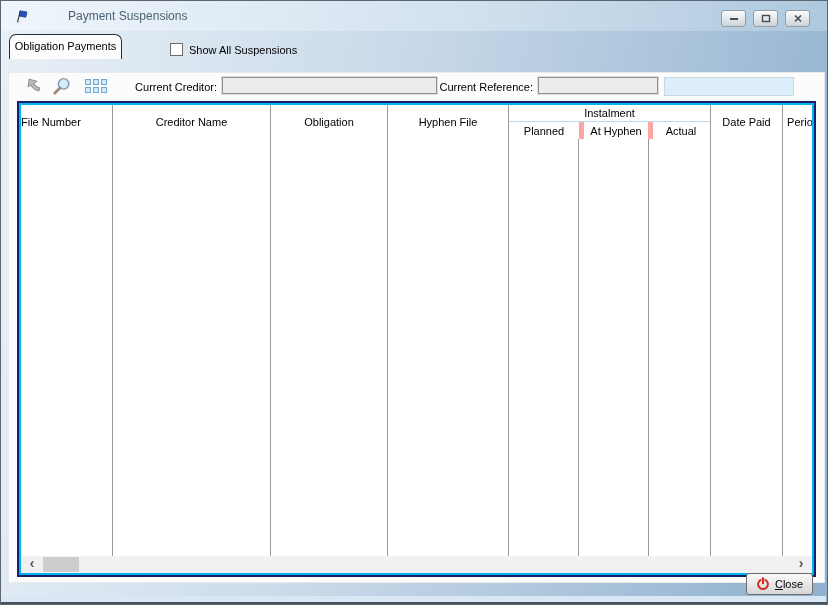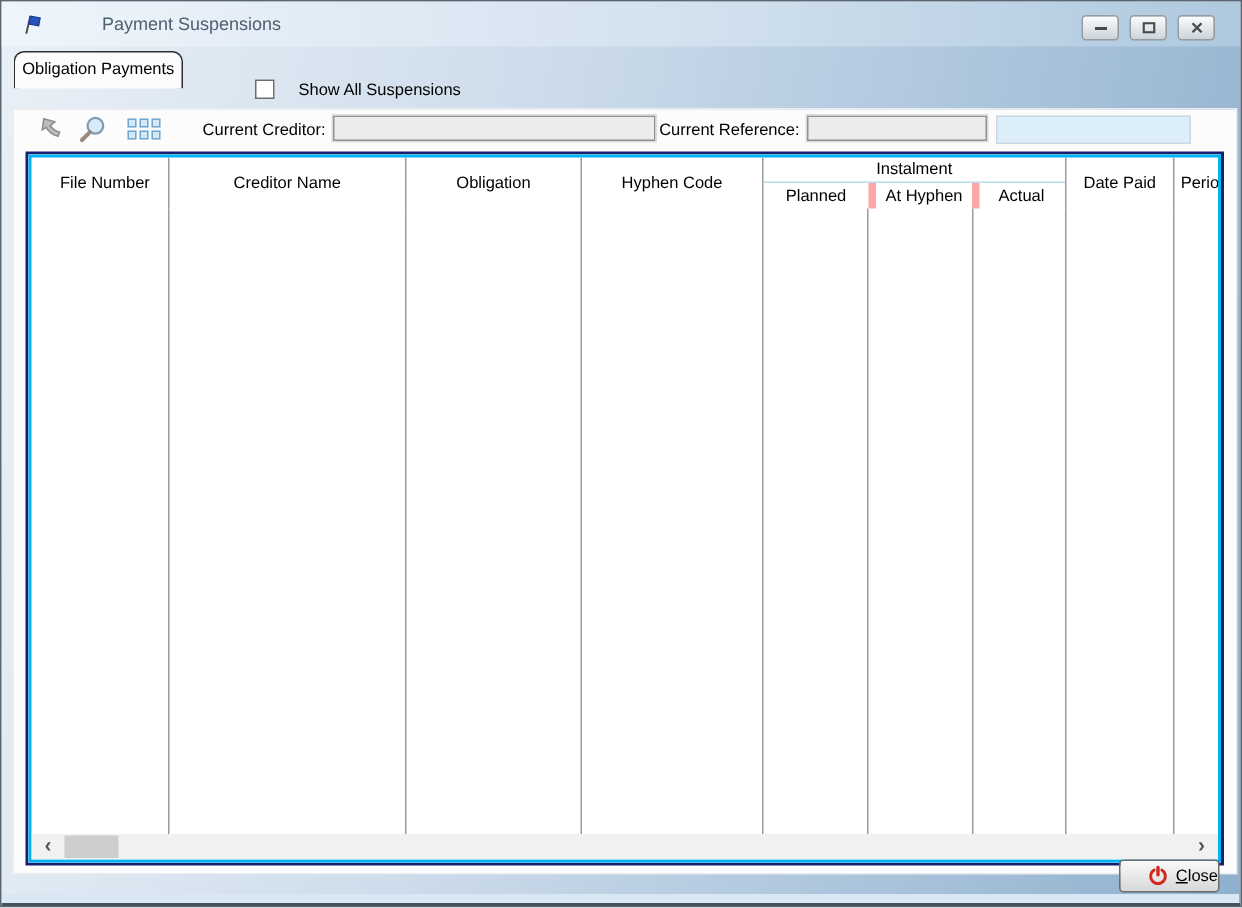--- a/index.html
+++ b/index.html
@@ -17,21 +17,21 @@
   .title-text { margin-left:7px; font-size:12px; color:#4d6171; }
   .win-buttons { position:absolute; right:17px; top:9px; display:flex; gap:7px; }
   .win-btn { width:25px; height:17px; border:1px solid #939ca4; border-radius:3px;
     background:linear-gradient(to bottom,#fbfcfd,#e6eaee 45%,#ccd4da);
     display:flex; align-items:center; justify-content:center; cursor:default; }
 
   
   .tab { position:absolute; left:8px; top:33px; width:113px; height:25px; z-index:3;
     background:#fcfcfc; border:1px solid #2e2e2e; border-bottom:none;
     border-radius:7px 7px 0 0; text-align:center; line-height:23px; }
-  .show-all { position:absolute; left:169px; top:52px; display:flex; align-items:center; gap:16px; z-index:3; }
+  .show-all { position:absolute; left:169px; top:42px; display:flex; align-items:center; gap:6px; z-index:3; }
   .cb-box { width:13px; height:13px; background:#fff; border:1px solid #6d6d6d; }
 
   
   .panel { position:absolute; left:8px; top:72px; width:815px; height:509px;
     background:#fcfcfc; outline:1px solid #e8ecef; }
 
   
   .tool-icon { position:absolute; top:3px; }
   .lbl { position:absolute; top:8px; white-space:nowrap; }
   .field { position:absolute; top:4px; height:17px; background:#ececec;
@@ -40,21 +40,21 @@
     border:1px solid #cbd7df; font:inherit; padding:0 3px; }
 
   
   .grid { position:absolute; left:8px; top:28px; width:799px; height:476px;
     border:2px solid #14206b; }
   .grid-inner { width:100%; height:100%; border:2px solid #00b4ef;
     background:#fff; overflow:hidden; position:relative; }
   .ghead { display:flex; height:34px; }
   .hc { border-right:1px solid #9b9b9b; display:flex; align-items:center;
     justify-content:center; text-align:center; overflow:hidden; flex:none; }
-  .hc-file { width:92px; justify-content:flex-start; padding-left:19px; }
+  .hc-file { width:92px; justify-content:flex-start; padding-left:0; }
   .hc-creditor { width:158px; } .hc-reference { width:117px; } .hc-hyphen { width:121px; }
   .hgroup { width:202px; border-right:1px solid #9b9b9b; flex:none; display:flex; flex-direction:column; }
   .hgroup-top { height:17px; display:flex; align-items:center; justify-content:center;
     border-bottom:1px solid #b9dcec; }
   .hgroup-bottom { flex:1; display:flex; }
   .hsub { display:flex; align-items:center; justify-content:center; flex:none; }
   .hsub + .hsub { border-left:5px solid #fca5a5; }
   .hsub-planned { width:70px; } .hsub-athyphen { width:69px; } .hsub-actual { width:61px; }
   .hc-datepaid { width:72px; } .hc-period { width:40px; border-right:none; }
   .gbody { display:flex; height:418px; }
@@ -65,21 +65,21 @@
     background:#f1f1f1; }
   .sb-arrow { position:absolute; top:0; width:18px; height:17px; color:#555;
     font-size:14px; font-weight:bold; text-align:center; line-height:15px; }
   .sb-left { left:2px; } .sb-right { right:2px; }
   .sb-thumb { position:absolute; left:22px; top:1px; width:36px; height:15px; background:#cdcdcd; }
 
   
   .close-btn { position:absolute; left:745px; top:572px; width:67px; height:22px;
     border:1px solid #6d6d6d; border-radius:3px;
     background:linear-gradient(to bottom,#f9f9f9,#e9e9e9 48%,#d7d7d7);
-    display:flex; align-items:center; justify-content:flex-end; gap:5px; cursor:default; }
+    display:flex; align-items:center; justify-content:center; gap:5px; cursor:default; }
   .close-label { display:block; }
   .close-label::first-letter { text-decoration:underline; }
 
   .frame-bottom { position:absolute; left:1px; right:1px; bottom:2px; height:6px;
     background:#d9e6f3; }
   .frame-dark { position:absolute; left:0; right:0; bottom:0; height:2px; background:#43525e; }
 
   
   .gridicon { display:grid; grid-template-columns:repeat(3,6px); grid-template-rows:repeat(2,6px);
     gap:2px; }
@@ -144,21 +144,21 @@
     <span class="lbl" style="left:424px; width:100px; text-align:right;">Current Reference:</span>
     <input class="field" style="left: 529px; width: 120px;" readonly="" value="">
     <input class="field-blue" style="left: 655px; width: 130px;" value="">
 
     <div class="grid">
       <div class="grid-inner">
         <div class="ghead">
           <div class="hc hc-file">File Number</div>
           <div class="hc hc-creditor">Creditor Name</div>
           <div class="hc hc-reference">Obligation</div>
-          <div class="hc hc-hyphen">Hyphen Code</div>
+          <div class="hc hc-hyphen">Hyphen File</div>
           <div class="hgroup">
             <div class="hgroup-top">Instalment</div>
             <div class="hgroup-bottom">
               <div class="hsub hsub-planned">Planned</div>
               <div class="hsub hsub-athyphen">At Hyphen</div>
               <div class="hsub hsub-actual">Actual</div>
             </div>
           </div>
           <div class="hc hc-datepaid">Date Paid</div>
           <div class="hc hc-period">Period</div>

